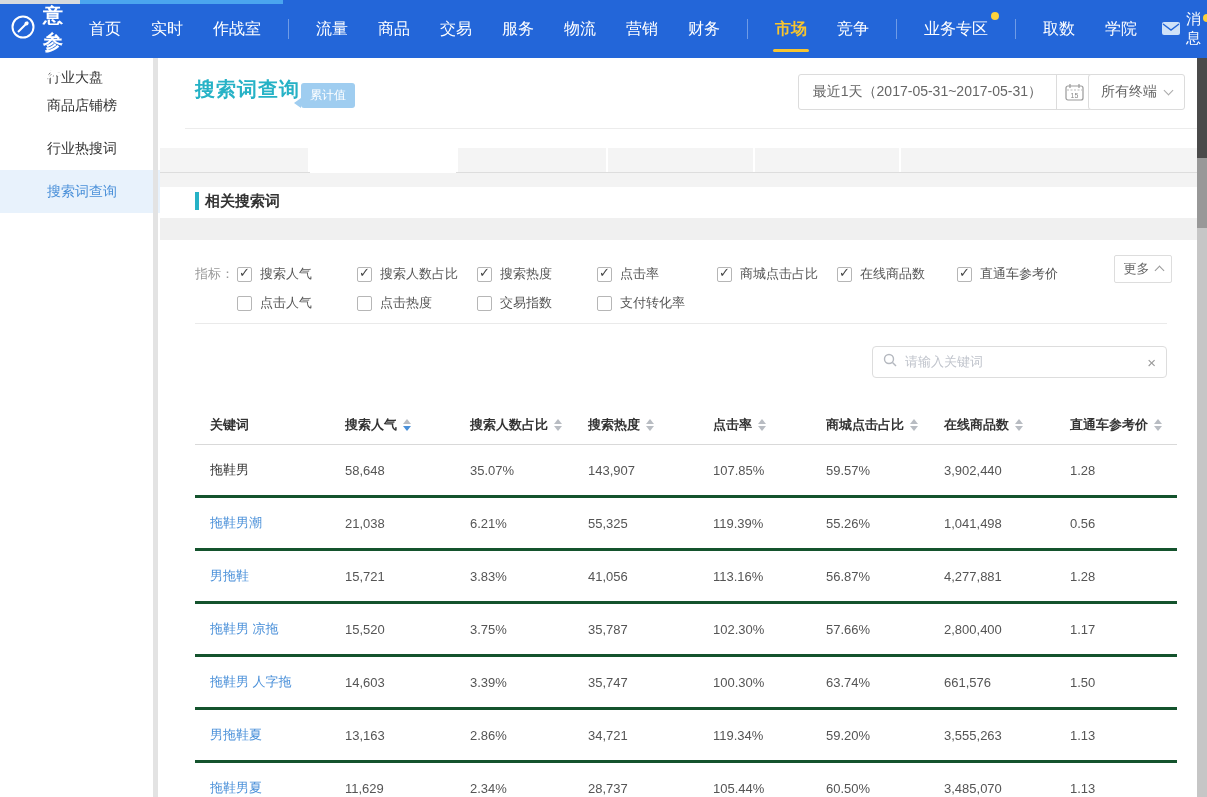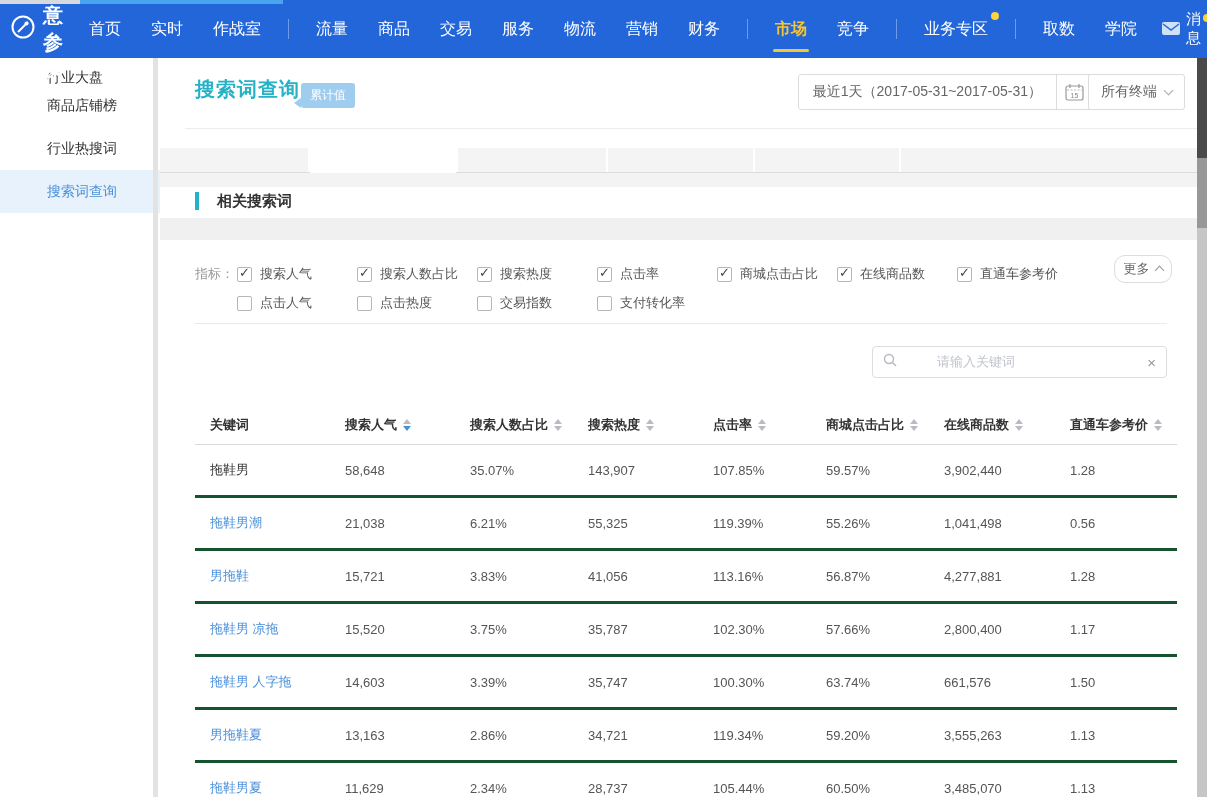--- a/index.html
+++ b/index.html
@@ -67,43 +67,43 @@
   .tabs { position:absolute; top:90px; left:0; right:0; height:25px; display:flex;
           border-bottom:1px solid #ddd; background:#fff; }
   .tab { background:#f4f4f4; border-right:2px solid #fff; height:100%; cursor:pointer; position:relative; }
   .tab:nth-child(1){width:150px;} .tab:nth-child(2){width:148px;} .tab:nth-child(3){width:150px;}
   .tab:nth-child(4){width:147px;} .tab:nth-child(5){width:146px;} .tab:nth-child(6){flex:1;border-right:none;}
   .tab.active { background:#fff; }
   .tab.active::after { content:""; position:absolute; left:0; right:0; bottom:-1px; height:1px; background:#fff; }
   .band1 { position:absolute; top:115px; left:0; right:0; height:14px; background:#f3f3f3; }
 
   .sec-title { position:absolute; top:134px; left:35px; font-size:15px; font-weight:bold; color:#333;
-               border-left:4px solid var(--title_teal,#26b2c6); padding-left:18px; line-height:18px; }
+               border-left:4px solid var(--title_teal,#26b2c6); padding-left:6px; line-height:18px; }
   .band2 { position:absolute; top:160px; left:0; right:0; height:22px; background:#f0f0f0; }
 
   .filters { position:absolute; top:197px; left:35px; right:100px; }
   .filter-row { display:flex; align-items:flex-end; height:28px; }
   .filter-row + .filter-row { margin-top:1px; }
   .filter-label { width:42px; font-size:13px; color:#999; }
   .filter-indent { width:42px; }
   .cb-cell { display:flex; align-items:center; width:120px; cursor:pointer; }
   .cbox { width:15px; height:15px; border:1px solid #b6b6b6; border-radius:2px; background:#fff;
           position:relative; flex:none; }
   .cbox.checked::after { content:"\2713"; position:absolute; left:1px; top:-3px; font-size:13px;
                          font-weight:bold; color:#444; }
   .cb-label { margin-left:8px; font-size:13px; color:#555; white-space:nowrap; }
   .more-btn { position:absolute; top:197px; right:25px; width:58px; height:28px; border:1px solid #ddd;
-              border-radius:11px; background:#fff; display:flex; align-items:center; justify-content:center;
+              border-radius:2px; background:#fff; display:flex; align-items:center; justify-content:center;
               gap:6px; font-size:13px; color:#666; cursor:pointer; }
   .div2 { position:absolute; top:265px; left:35px; right:30px; height:1px; background:#eaeaea; }
 
   .search { position:absolute; top:288px; right:30px; width:295px; height:32px; border:1px solid #ddd;
             border-radius:4px; display:flex; align-items:center; padding:0 10px; gap:8px; background:#fff; }
   .search input { border:none; outline:none; flex:1; font-size:13px; color:#000000; min-width:0;
-                  font-family:Liberation Mono, monospace;margin-left:32px; }
+                  font-family:Liberation Mono, monospace; }
   .search input::placeholder { color:#c0c4cc; }
   .clear-x { color:#999; font-size:15px; cursor:pointer; line-height:1; }
 
   .table { position:absolute; top:347px; left:35px; right:20px; }
   .thead, .tr { display:grid; grid-template-columns:150px 125px 118px 125px 113px 118px 126px minmax(0,1fr);
                 align-items:center; }
   .thead { height:40px; border-bottom:1px solid #d9d9d9; }
   .th { font-size:13px; font-weight:bold; color:#333; display:flex; align-items:center; white-space:nowrap; }
   .th:first-child, .td:first-child { padding-left:15px; }
   .sort { display:inline-flex; flex-direction:column; gap:2px; margin-left:6px; cursor:pointer; }

